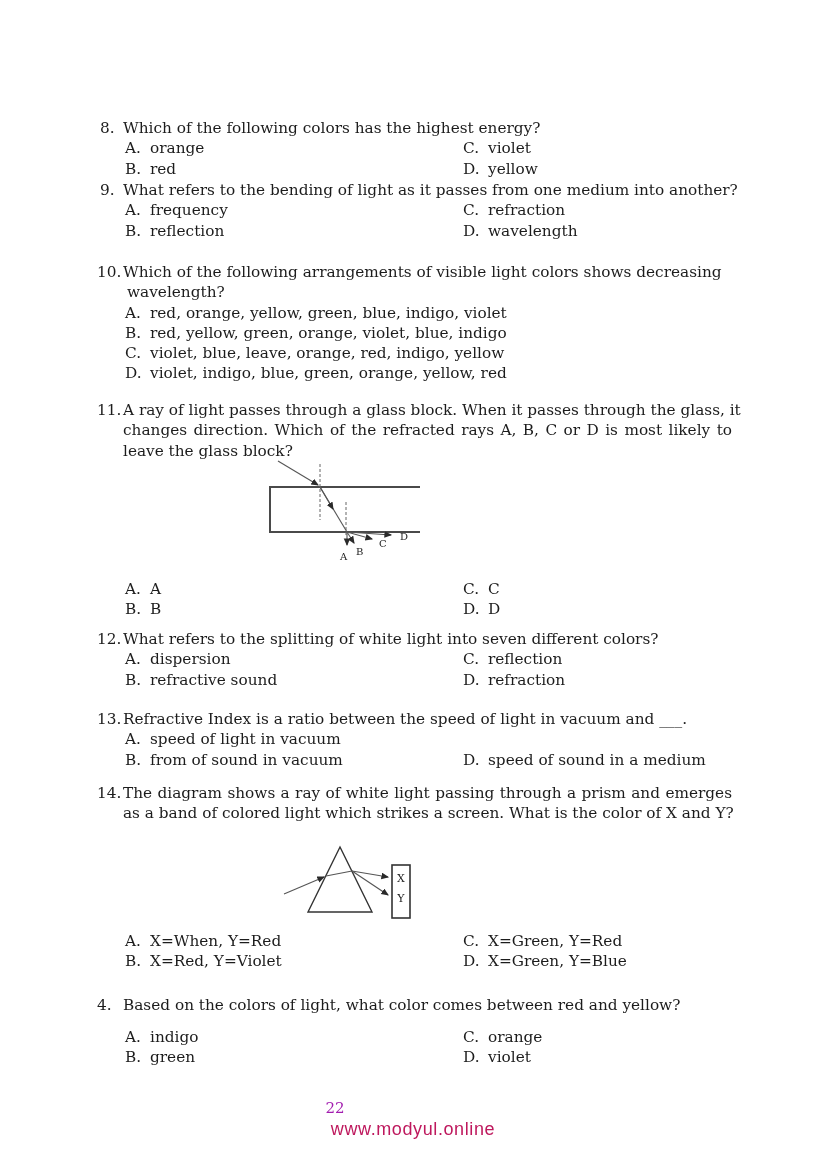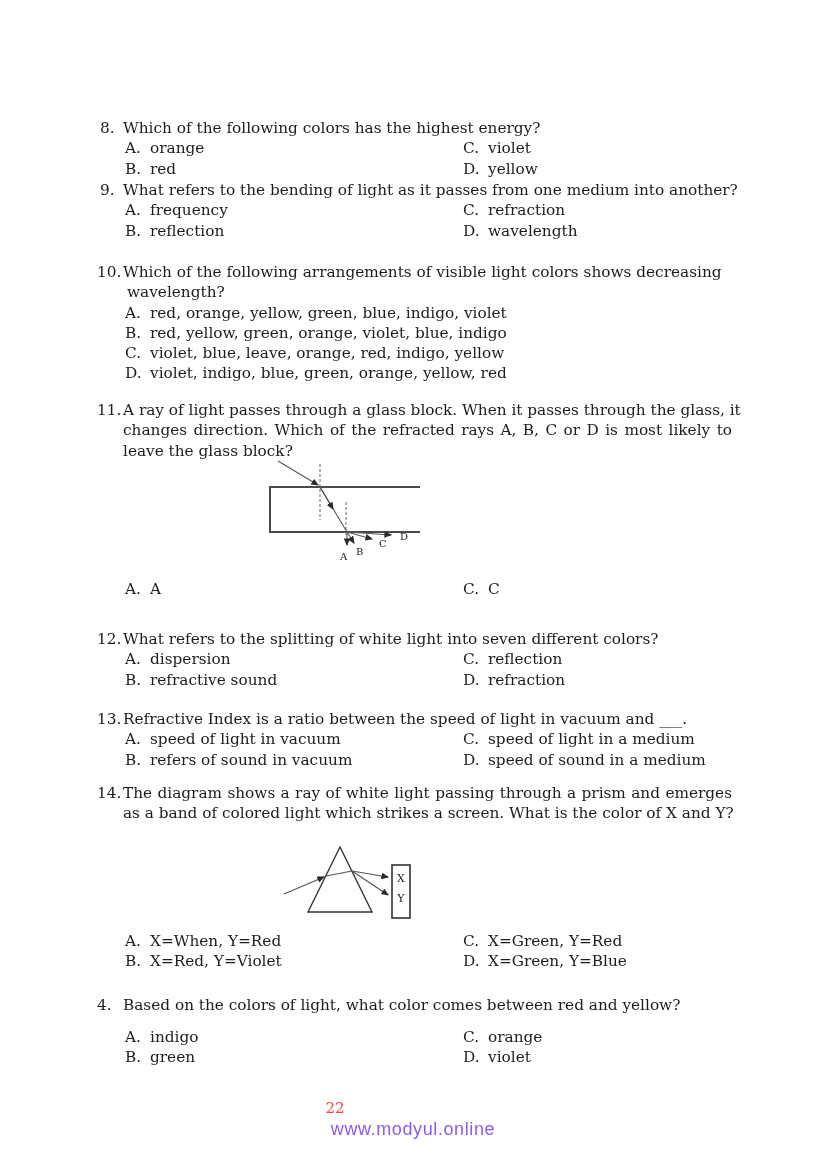--- a/index.html
+++ b/index.html
@@ -15,24 +15,24 @@
   .qline.wrapA { margin-left:27px; }
   .orow { position:relative; height:20.3px; }
   .oc { position:absolute; top:0; white-space:nowrap; }
   .oc.c1 { left:25px; }
   .oc.c2 { left:363px; }
   .olabel { display:inline-block; width:25px; }
   .orow1 { margin-left:25px; white-space:nowrap; }
   .dia { position:absolute; }
   .dia svg { display:block; }
   .dia text { font-family:"DejaVu Serif","Liberation Serif",serif; fill:#222222; }
-  .pageno { position:absolute; top:1099px; left:0; width:670px; text-align:center; font-size:15px; color:#ef4444; }
+  .pageno { position:absolute; top:1099px; left:0; width:670px; text-align:center; font-size:15px; color:#a21caf; }
   .watermark {
     position:absolute; top:1119px; left:0; width:826px; text-align:center;
-    font-family:"Liberation Sans",sans-serif; font-size:18px; color:#8b5cf6; letter-spacing:0.6px;
+    font-family:"Liberation Sans",sans-serif; font-size:18px; color:#be185d; letter-spacing:0.6px;
   }
 </style>
 </head>
 <body>
 
 <div class="page">
 
   <section class="q" style="top:118px">
     <span class="qnum">8.</span>
     <div class="qline">Which of the following colors has the highest energy?</div>
@@ -98,44 +98,47 @@
       <text x="139" y="97" font-size="10">C</text>
       <text x="160" y="90" font-size="10">D</text>
     </svg>
   </div>
 
   <section class="q" style="top:579px">
     <div class="orow">
       <span class="oc c1"><span class="olabel">A.</span><span>A</span></span>
       <span class="oc c2"><span class="olabel">C.</span><span>C</span></span>
     </div>
+    <div class="orow">
+      <span class="oc c1"><span class="olabel">B.</span><span>B</span></span>
+      <span class="oc c2"><span class="olabel">D.</span><span>D</span></span>
+    </div>
   </section>
 
   <section class="q" style="top:629px">
     <span class="qnum n2">12.</span>
     <div class="qline">What refers to the splitting of white light into seven different colors?</div>
     <div class="orow">
       <span class="oc c1"><span class="olabel">A.</span><span>dispersion</span></span>
       <span class="oc c2"><span class="olabel">C.</span><span>reflection</span></span>
     </div>
     <div class="orow">
       <span class="oc c1"><span class="olabel">B.</span><span>refractive sound</span></span>
       <span class="oc c2"><span class="olabel">D.</span><span>refraction</span></span>
     </div>
   </section>
 
   <section class="q" style="top:709px">
     <span class="qnum n2">13.</span>
     <div class="qline">Refractive Index is a ratio between the speed of light in vacuum and ___.</div>
     <div class="orow">
       <span class="oc c1"><span class="olabel">A.</span><span>speed of light in vacuum</span></span>
-      <span class="oc c2"><span class="olabel">C.</span><span>speed of light in a medium</span></span>
     </div>
     <div class="orow">
-      <span class="oc c1"><span class="olabel">B.</span><span>refers of sound in vacuum</span></span>
+      <span class="oc c1"><span class="olabel">B.</span><span>from of sound in vacuum</span></span>
       <span class="oc c2"><span class="olabel">D.</span><span>speed of sound in a medium</span></span>
     </div>
   </section>
 
   <section class="q" style="top:783px">
     <span class="qnum n2">14.</span>
     <div class="qline j">The diagram shows a ray of white light passing through a prism and emerges</div>
     <div class="qline">as a band of colored light which strikes a screen. What is the color of X and Y?</div>
   </section>
 

